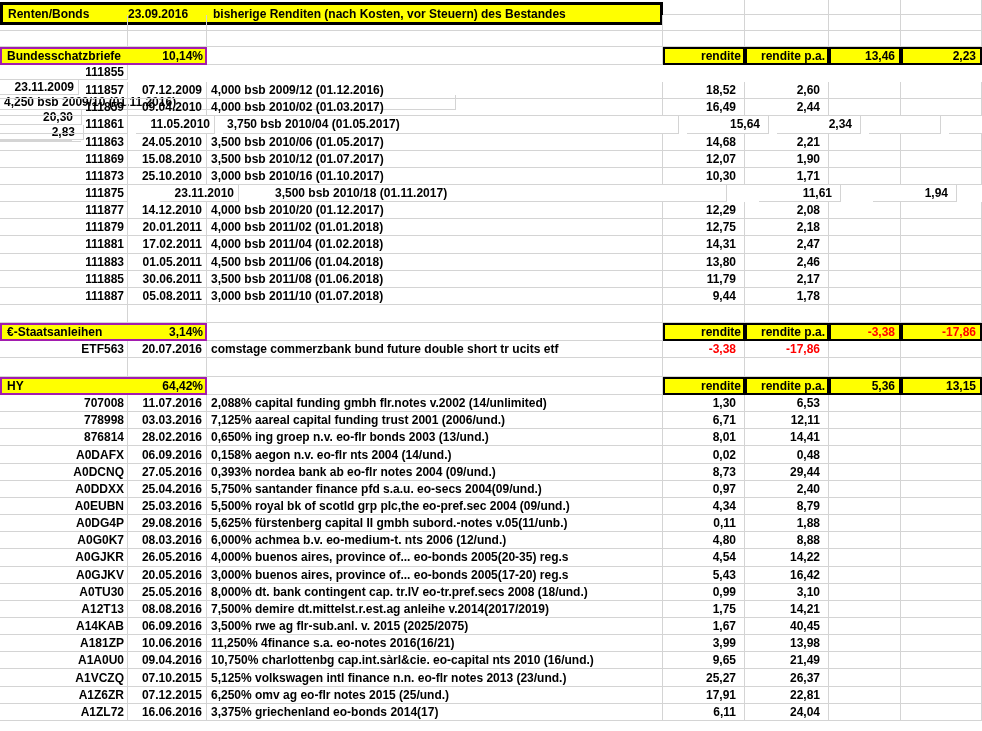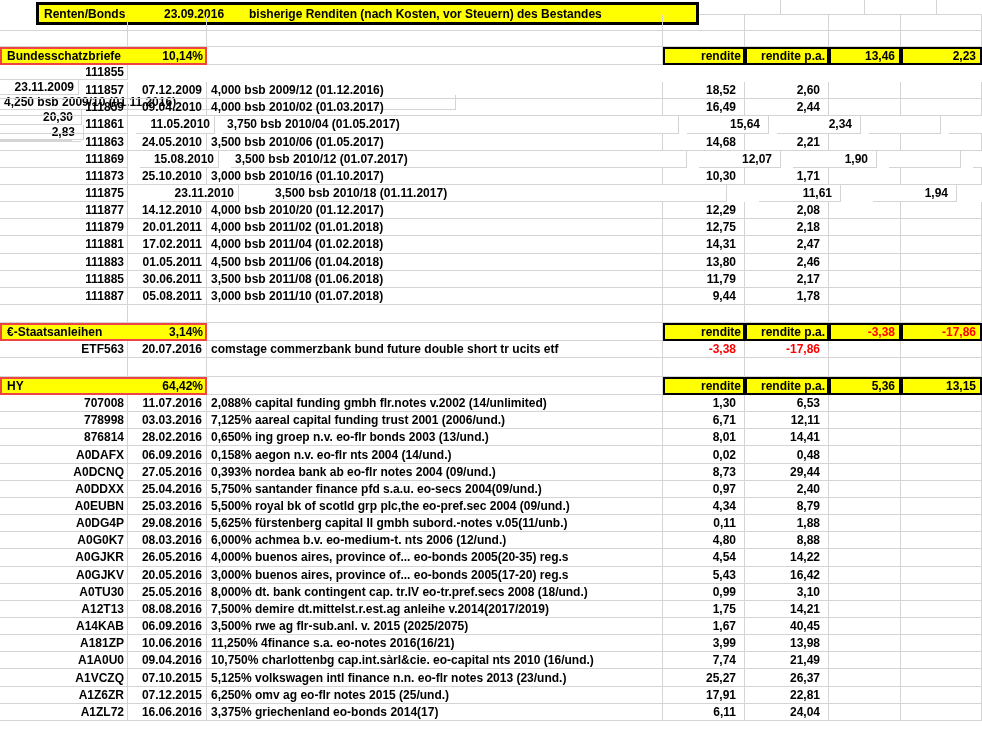--- a/index.html
+++ b/index.html
@@ -21,34 +21,34 @@
   
   .c-a { width: 128px; } .c-b { width: 79px; } .c-c { width: 456px; }
   .c-d { width: 82px; } .c-e { width: 84px; } .c-f { width: 72px; } .c-g { width: 81px; }
 
   .id   { justify-content: flex-end; padding-right: 3px; }
   .date { justify-content: flex-end; padding-right: 4px; }
   .desc { padding-left: 4px; }
   .num  { justify-content: flex-end; padding-right: 8px; }
 
   
-  .r-title { height: 15px; padding-left: 36px; }
+  .r-title { height: 15px; }
   .title-block {
     flex: none; width: 663px; height: 23px; margin-top: 2px;
     background: var(--highlight, #ff0); border: 3px solid #000;
     display: flex; align-items: center; overflow: hidden; white-space: nowrap;
   }
   .t-name { flex: none; width: 125px; padding-left: 5px; }
   .t-date { flex: none; width: 82px; }
   .t-sub  { flex: none; padding-left: 3px; }
 
   
   .sec-block {
     flex: none; width: 207px; background: var(--highlight, #ff0);
-    border: 2px solid #ef4444; display: flex; align-items: center;
+    border: 2px solid #a21caf; display: flex; align-items: center;
     justify-content: space-between; padding: 0 2px 0 5px;
     overflow: hidden; white-space: nowrap;
   }
   .hcell {
     background: var(--highlight, #ff0); border: 2px solid #000;
     justify-content: flex-end;
   }
   .hlabel { padding-right: 2px; padding-left: 26px; }
   .hval   { padding-right: 4px; }
 
@@ -136,21 +136,21 @@
   </div>
     <div class="row" style="height: 17.145px;">
     <div class="cell c-a id">111863</div>
     <div class="cell c-b date">24.05.2010</div>
     <div class="cell c-c desc">3,500 bsb 2010/06 (01.05.2017)</div>
     <div class="cell c-d num">14,68</div>
     <div class="cell c-e num">2,21</div>
     <div class="cell c-f"></div>
     <div class="cell c-g"></div>
   </div>
-    <div class="row" style="height: 17.145px; gap: 12px;">
+    <div class="row" style="height: 17.145px;">
     <div class="cell c-a id">111869</div>
     <div class="cell c-b date">15.08.2010</div>
     <div class="cell c-c desc">3,500 bsb 2010/12 (01.07.2017)</div>
     <div class="cell c-d num">12,07</div>
     <div class="cell c-e num">1,90</div>
     <div class="cell c-f"></div>
     <div class="cell c-g"></div>
   </div>
     <div class="row" style="height: 17.145px;">
     <div class="cell c-a id">111873</div>
@@ -405,21 +405,21 @@
     <div class="cell c-c desc">11,250% 4finance s.a. eo-notes 2016(16/21)</div>
     <div class="cell c-d num">3,99</div>
     <div class="cell c-e num">13,98</div>
     <div class="cell c-f"></div>
     <div class="cell c-g"></div>
   </div>
     <div class="row" style="height: 17.157px;">
     <div class="cell c-a id">A1A0U0</div>
     <div class="cell c-b date">09.04.2016</div>
     <div class="cell c-c desc">10,750% charlottenbg cap.int.sàrl&amp;cie. eo-capital nts 2010 (16/und.)</div>
-    <div class="cell c-d num">7,74</div>
+    <div class="cell c-d num">9,65</div>
     <div class="cell c-e num">21,49</div>
     <div class="cell c-f"></div>
     <div class="cell c-g"></div>
   </div>
     <div class="row" style="height: 17.157px;">
     <div class="cell c-a id">A1VCZQ</div>
     <div class="cell c-b date">07.10.2015</div>
     <div class="cell c-c desc">5,125% volkswagen intl finance n.n. eo-flr notes 2013 (23/und.)</div>
     <div class="cell c-d num">25,27</div>
     <div class="cell c-e num">26,37</div>

